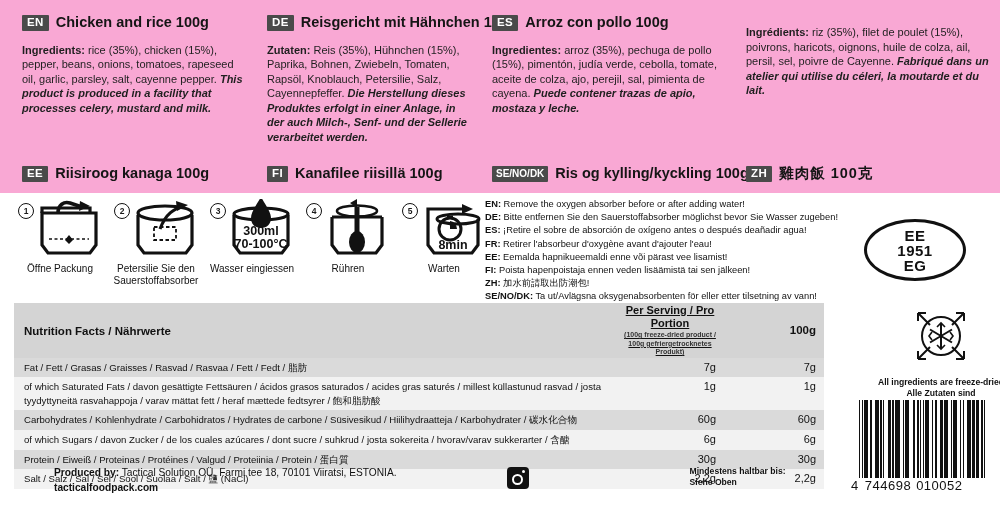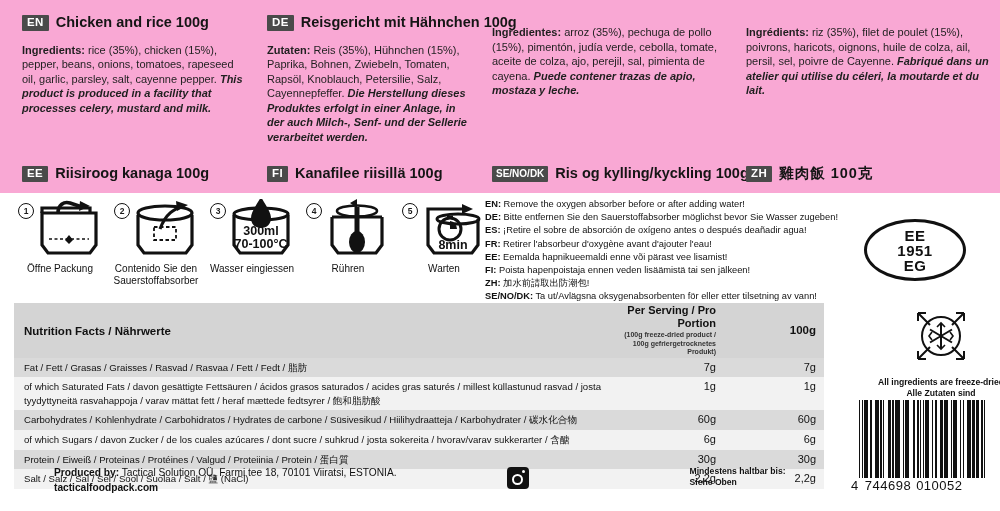--- a/index.html
+++ b/index.html
@@ -187,23 +187,24 @@
     vertical-align: middle;
   }
   .nutri .hd-title {
     font-size: 11.5px;
     font-weight: bold;
     color: #111;
   }
   .nutri .hd-serv {
     font-size: 11px;
     font-weight: bold;
-    text-align: right;
+    text-align: center;
     color: #111;
     line-height: 1.2;
+    text-decoration: underline;
   }
   .nutri .hd-sub {
     display: block;
     font-size: 7px;
     font-weight: bold;
     color: #333;
     margin-top: 1px;
   }
   .nutri .hd-100 {
     font-size: 11.5px;
@@ -359,20 +360,24 @@
 
       <div class="ing-cell c2">
         <div class="ing-head">
           <span class="lang-badge">DE</span>
           <span class="ing-title">Reisgericht mit Hähnchen 100g</span>
         </div>
         <p class="ing-body"><b>Zutaten:</b><span> Reis (35%), Hühnchen (15%), Paprika, Bohnen, Zwiebeln, Tomaten, Rapsöl, Knoblauch, Petersilie, Salz, Cayennepfeffer. </span><span class="allergen">Die Herstellung dieses Produktes erfolgt in einer Anlage, in der auch Milch-, Senf- und der Sellerie verarbeitet werden.</span></p>
       </div>
 
       <div class="ing-cell c3">
+        <div class="ing-head">
+          <span class="lang-badge">ES</span>
+          <span class="ing-title">Arroz con pollo 100g</span>
+        </div>
         <p class="ing-body"><b>Ingredientes:</b><span> arroz (35%), pechuga de pollo (15%), pimentón, judía verde, cebolla, tomate, aceite de colza, ajo, perejil, sal, pimienta de cayena. </span><span class="allergen">Puede contener trazas de apio, mostaza y leche.</span></p>
       </div>
 
       <div class="ing-cell c4">
         <p class="ing-body"><b>Ingrédients:</b><span> riz (35%), filet de poulet (15%), poivrons, haricots, oignons, huile de colza, ail, persil, sel, poivre de Cayenne. </span><span class="allergen">Fabriqué dans un atelier qui utilise du céleri, la moutarde et du lait.</span></p>
       </div>
 
       <div class="ing-cell c1">
         <div class="ing-head">
           <span class="lang-badge">EE</span>
@@ -431,21 +436,21 @@
         <div class="step-top">
           <span class="step-num">2</span>
           <svg class="step-art" viewBox="0 0 66 60">
             <path d="M6 16 L6 46 L12 54 L54 54 L60 46 L60 16" fill="none" stroke="#111" stroke-width="3.2"></path>
             <ellipse cx="33" cy="14" rx="27" ry="7" fill="none" stroke="#111" stroke-width="3.2"></ellipse>
             <rect x="22" y="28" width="22" height="13" fill="none" stroke="#111" stroke-width="1.8" stroke-dasharray="3.5,2.5"></rect>
             <path d="M28 30 C34 14 42 10 52 7" fill="none" stroke="#111" stroke-width="3.2"></path>
             <path d="M44 2 L56 6 L45 12 Z" fill="#111"></path>
           </svg>
         </div>
-        <div class="step-cap">Contenido Sie den Sauerstoffabsorber</div>
+        <div class="step-cap">Petersilie Sie den Sauerstoffabsorber</div>
       </div>
 
       <div class="step">
         <div class="step-top">
           <span class="step-num">3</span>
           <svg class="step-art" viewBox="0 0 66 60">
             <path d="M6 16 L6 46 L12 54 L54 54 L60 46 L60 16" fill="none" stroke="#111" stroke-width="3.2"></path>
             <ellipse cx="33" cy="15" rx="27" ry="6" fill="none" stroke="#111" stroke-width="3.2"></ellipse>
             <path d="M33 -2 C27 8 23 14 23 19 C23 25 27 29 33 29 C39 29 43 25 43 19 C43 14 39 8 33 -2 Z" fill="#111"></path>
             <text x="33" y="36" font-family="Liberation Sans, sans-serif" font-size="12.5" font-weight="bold" fill="#111" text-anchor="middle">300ml</text>

